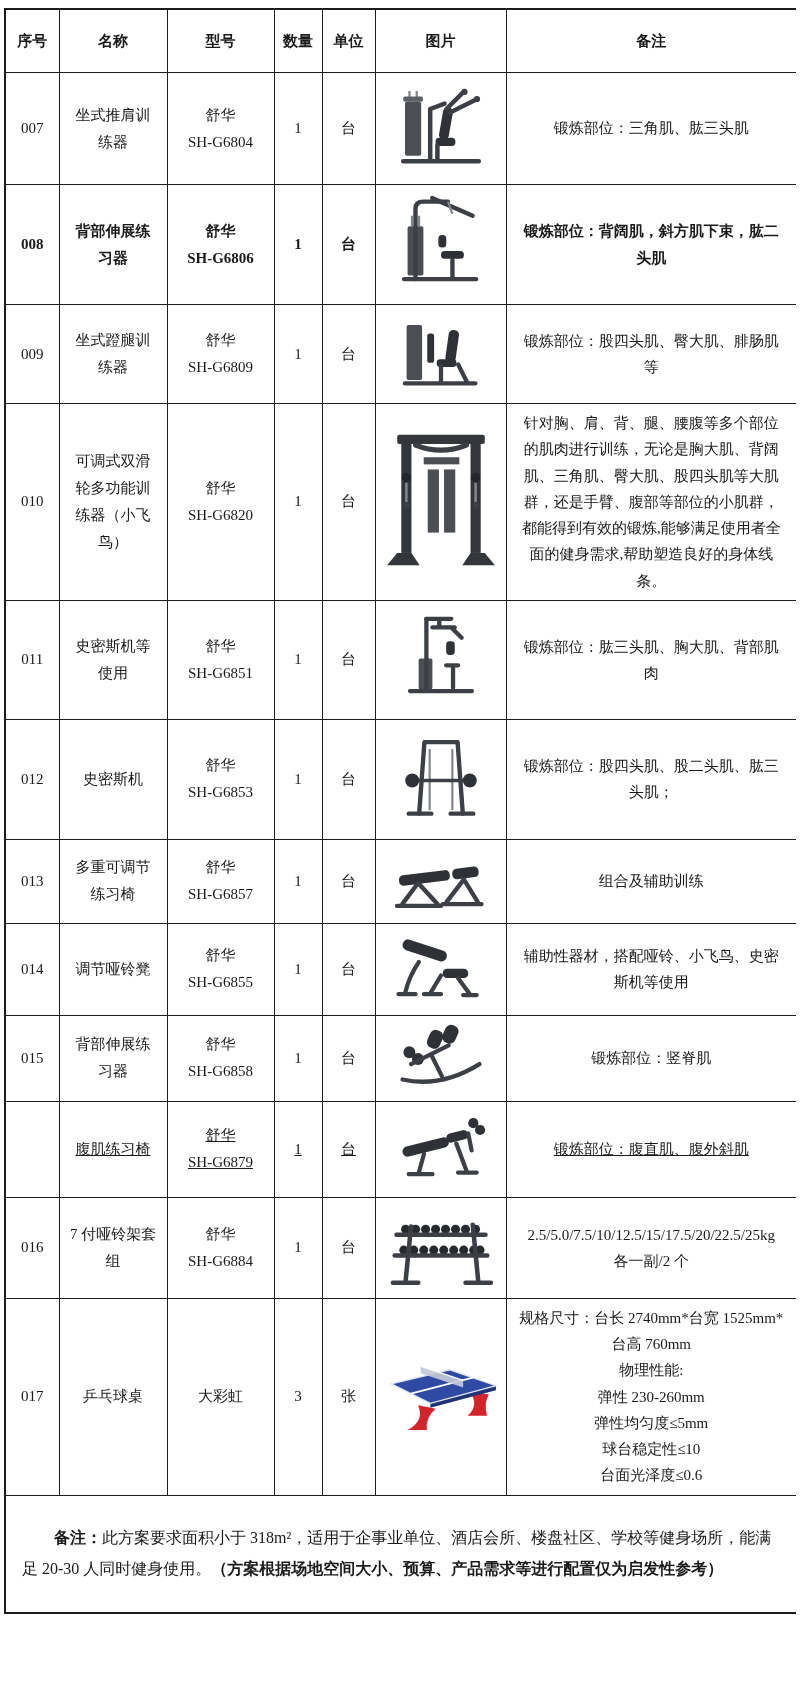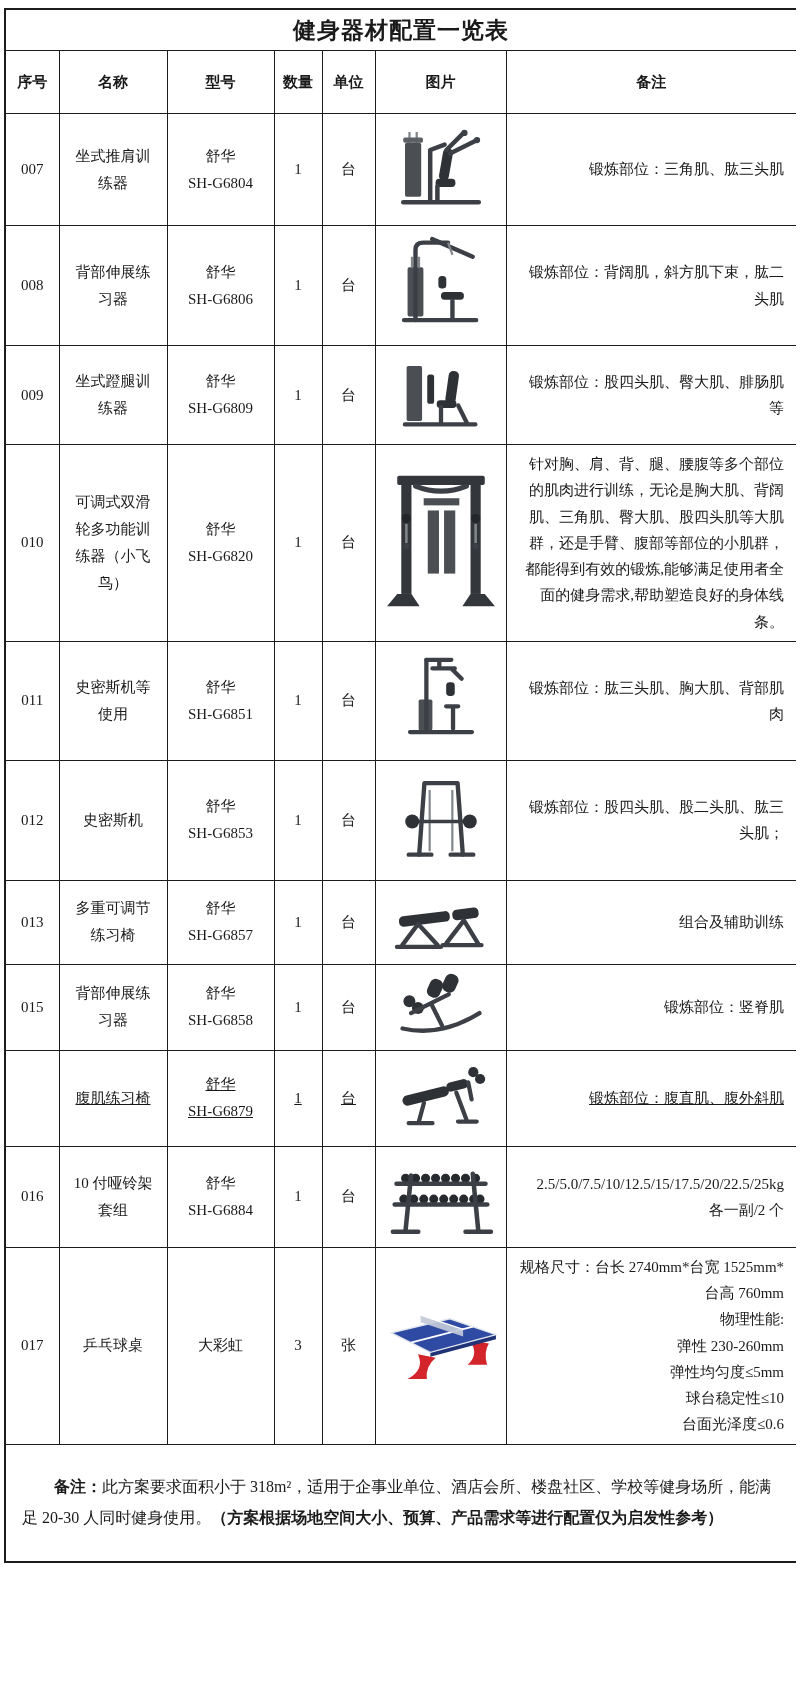--- a/index.html
+++ b/index.html
@@ -4,23 +4,23 @@
 <style>
   html,body{margin:0;padding:0;background:#ffffff;}
   body{margin:8px 4px;font-family:"Liberation Serif","DejaVu Serif",serif;color:#1a1a1a;}
   table{border-collapse:collapse;width:792px;table-layout:fixed;border:2px solid #1c1c1c;}
   th,td{border:1px solid #1c1c1c;vertical-align:middle;overflow:hidden;}
   .title-row th{height:38px;font-size:23px;font-weight:bold;text-align:center;letter-spacing:1px;}
   .head-row th{height:34px;font-size:15px;font-weight:bold;text-align:center;padding:14px 4px;}
   td.c{text-align:center;padding:4px 9px;font-size:15px;line-height:1.8;}
   td.model span{display:block;line-height:1.8;}
   td.imgc{text-align:center;padding:2px;}
-  td.remark{text-align:right;padding:6px 12px;font-size:15px;line-height:1.75;white-space:pre-line;}
+  td.remark{text-align:center;padding:6px 12px;font-size:15px;line-height:1.75;white-space:pre-line;}
   td.remark.center{text-align:center;}
-  tr.r1{height:112px;} tr.r2{height:120px;} tr.r3{height:99px;} tr.r4{height:166px;}
+  tr.r1{height:112px;} tr.r2{height:120px;font-weight:bold;} tr.r3{height:99px;} tr.r4{height:166px;}
   tr.r5{height:119px;} tr.r6{height:120px;} tr.r7{height:84px;}  tr.r8{height:92px;}
   tr.r9{height:86px;}  tr.r10{height:96px;text-decoration:underline;} tr.r11{height:101px;} tr.r12{height:182px;}
   tr.r13{height:92px;} tr.foot{height:118px;}
   tr.foot td{padding:10px 16px;}
   tr.foot p{margin:0;font-size:16px;line-height:1.9;text-indent:2em;}
   tr.foot b{font-weight:bold;}
   
   svg .fr{stroke:#3c4046;stroke-width:5;fill:none;stroke-linecap:round;stroke-linejoin:round;}
   svg .mt{stroke:#81868b;stroke-width:2.5;fill:none;}
   svg .pad{fill:#2e3236;}
@@ -33,23 +33,20 @@
   <colgroup>
     <col style="width:54px">
       <col style="width:108px">
       <col style="width:107px">
     <col style="width:48px">
       <col style="width:53px">
       <col style="width:131px">
       <col style="width:291px">
   </colgroup>
   <thead>
-    <tr class="title-row">
-      <th colspan="7">健身器材配置一览表</th>
-    </tr>
     <tr class="head-row">
       <th>序号</th>
       <th>名称</th>
       <th>型号</th>
       <th>数量</th>
       <th>单位</th>
       <th>图片</th>
       <th>备注</th>
     </tr>
   </thead>
@@ -216,20 +213,39 @@
             <rect class="pad" x="12" y="28" width="58" height="12" rx="5"></rect>
             <rect class="pad" x="73" y="28" width="30" height="12" rx="5"></rect>
           </g>
           <path class="fr" d="M34 42 L16 66 M34 42 L56 66 M86 38 L102 64 M86 38 L66 64"></path>
           <path class="fr" d="M10 68 H60 M62 66 H106"></path>
         </svg>
       </td>
       <td class="remark">组合及辅助训练</td>
     </tr>
 
+    <tr class="r8">
+      <td class="c">014</td>
+      <td class="c">调节哑铃凳</td>
+      <td class="c model">
+        <span>舒华</span>
+        <span>SH-G6855</span>
+      </td>
+      <td class="c">1</td>
+      <td class="c">台</td>
+      <td class="imgc">
+        <svg viewBox="0 0 120 80" width="102" height="72">
+          <rect class="pad" x="14" y="14" width="54" height="13" rx="6" transform="rotate(18 41 20)"></rect>
+          <rect class="pad" x="62" y="42" width="30" height="11" rx="5"></rect>
+          <path class="fr" d="M34 34 Q22 52 18 70 M80 53 L94 72 M60 50 L48 70"></path>
+          <path class="fr" d="M10 72 H30 M40 72 H60 M86 73 H102"></path>
+        </svg>
+      </td>
+      <td class="remark">辅助性器材，搭配哑铃、小飞鸟、史密斯机等使用</td>
+    </tr>
 
     <tr class="r9">
       <td class="c">015</td>
       <td class="c">背部伸展练习器</td>
       <td class="c model">
         <span>舒华</span>
         <span>SH-G6858</span>
       </td>
       <td class="c">1</td>
       <td class="c">台</td>
@@ -263,21 +279,21 @@
             <circle class="pad" cx="106" cy="20" r="6"></circle>
           <path class="fr" d="M92 24 L96 44 M40 48 L34 70 M78 36 L90 68"></path>
           <path class="fr" d="M22 72 H50 M80 70 H102"></path>
         </svg>
       </td>
       <td class="remark">锻炼部位：腹直肌、腹外斜肌</td>
     </tr>
 
     <tr class="r11">
       <td class="c">016</td>
-      <td class="c">10 付哑铃架套组</td>
+      <td class="c">7 付哑铃架套组</td>
       <td class="c model">
         <span>舒华</span>
         <span>SH-G6884</span>
       </td>
       <td class="c">1</td>
       <td class="c">台</td>
       <td class="imgc">
         <svg viewBox="0 0 130 95" width="118" height="88">
           <circle cx="26" cy="29" r="5" fill="#26292d"></circle>
             <circle cx="37" cy="29" r="5" fill="#26292d"></circle>

